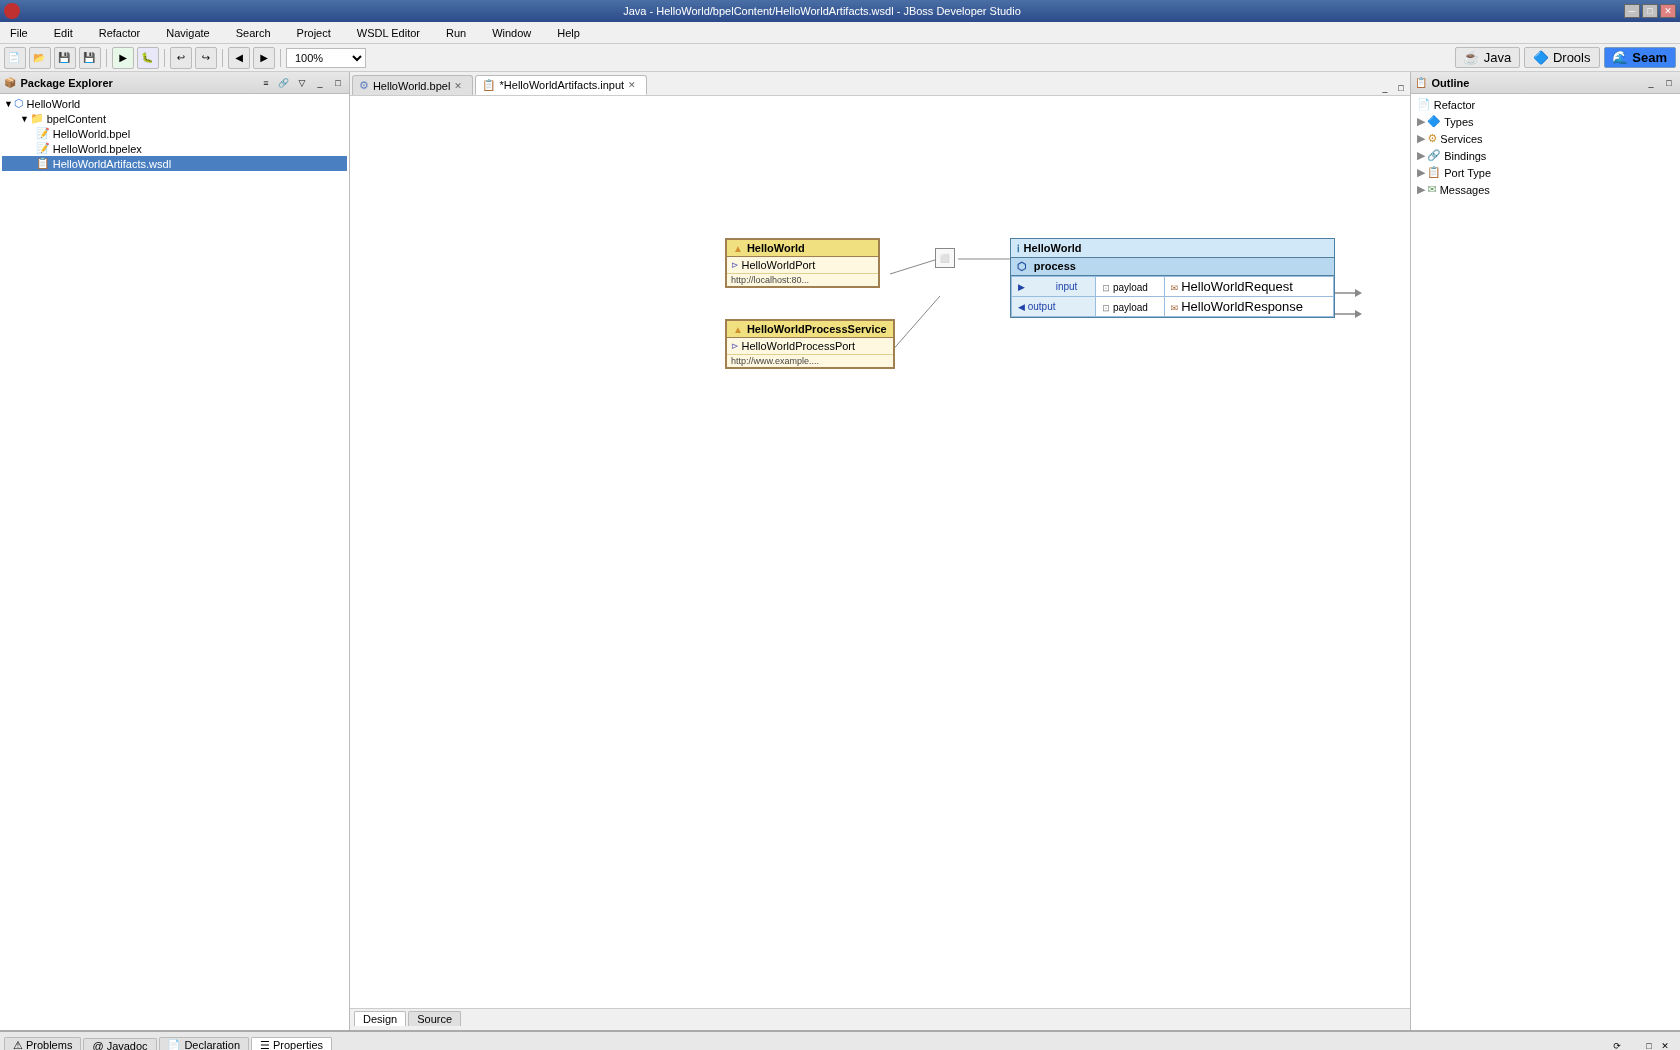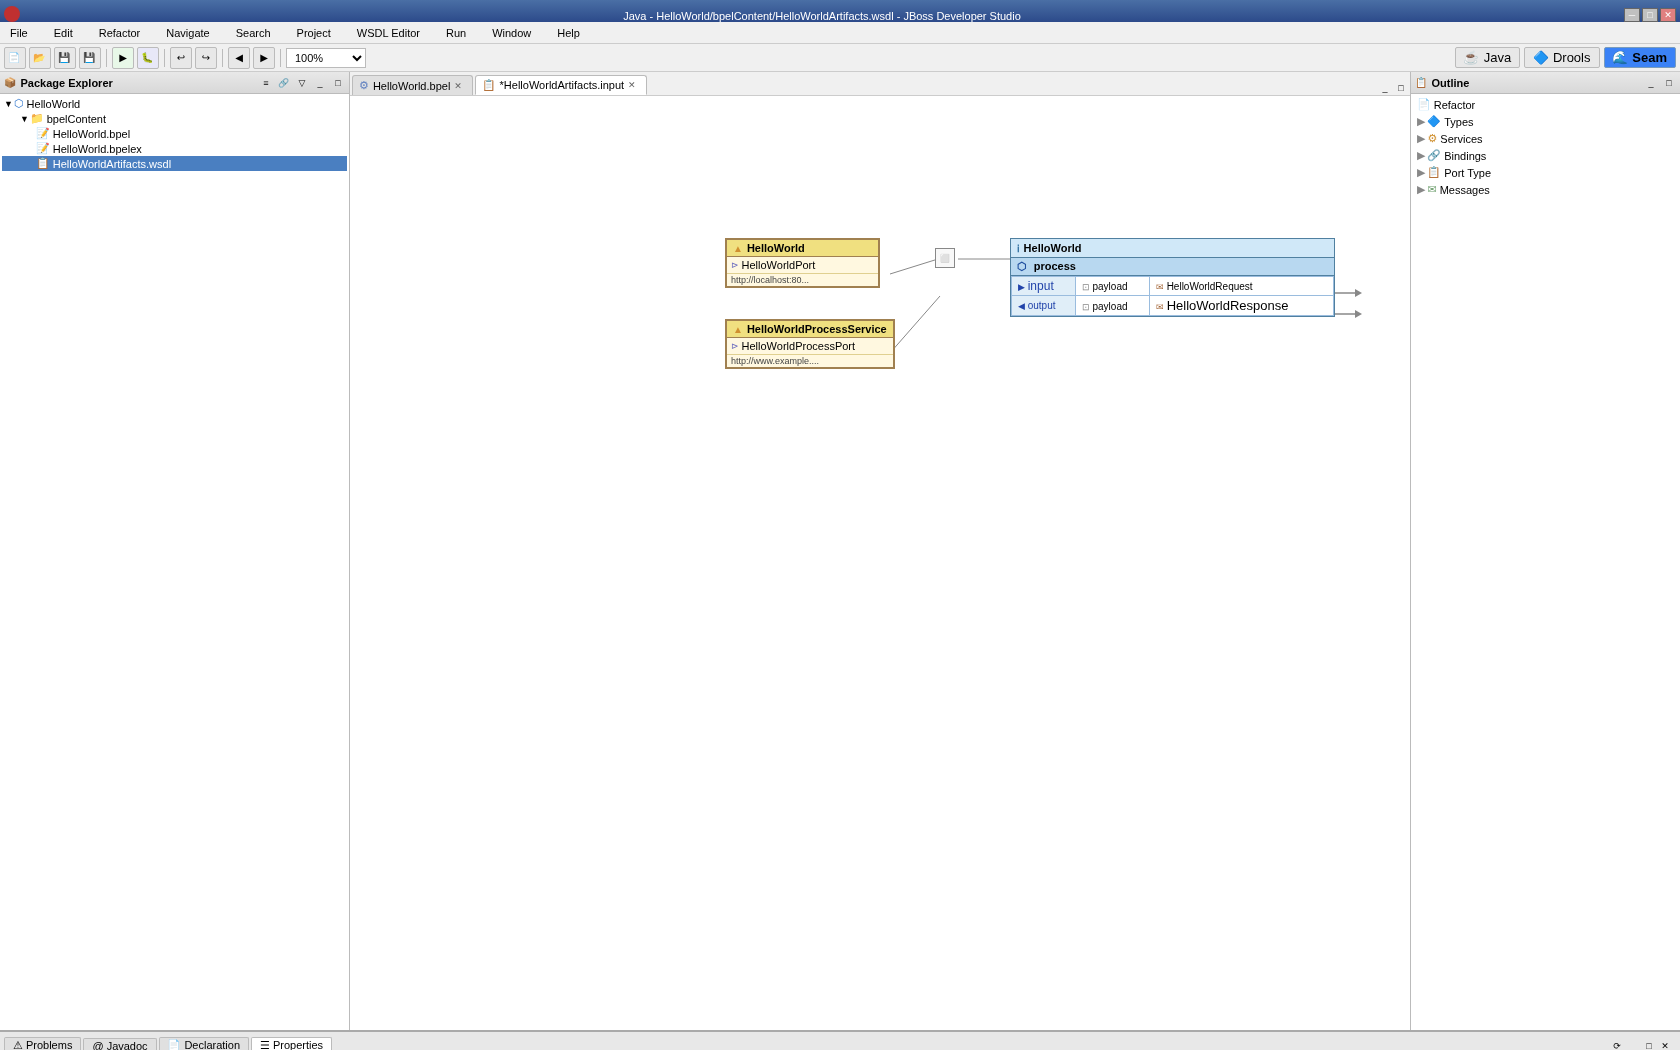--- a/index.html
+++ b/index.html
@@ -4,21 +4,21 @@
   <style>
     * { box-sizing: border-box; margin: 0; padding: 0; font-family: 'Segoe UI', Tahoma, sans-serif; font-size: 11px; }
     body { background: #d4d0c8; width: 1680px; height: 1050px; overflow: hidden; }
 
     
     #titlebar {
       background: linear-gradient(to bottom, #4a6fa5, #2c4a8a);
       color: white;
       height: 22px;
       display: flex;
-      align-items: flex-end;
+      align-items: center;
       justify-content: space-between;
       padding: 0 4px;
       font-size: 11px;
     }
     .titlebar-btn { width: 16px; height: 14px; background: #c0c0c0; border: 1px solid #666; font-size: 9px; cursor: pointer; display: flex; align-items: center; justify-content: center; }
 
     
     #menubar {
       background: #f0f0f0;
       height: 22px;
@@ -468,29 +468,29 @@
           <div class="wsdl-operation-row">
             <span style="color:#2050a0;margin-right:4px;">⬡</span>
             <span>process</span>
           </div>
 
           <table class="pt-grid" style="width:100%;border-collapse:collapse;">
             <tbody>
                 <tr>
               <td class="io-label" style="background:#e0eef8;border:1px solid #9abcde;padding:2px 6px;">
                 <span style="color:#2244aa;font-size:9px;">▶</span>
-                <span style="font-size:12px;">input</span>
+                <span style="font-size:10px;margin-left:28px;">input</span>
               </td>
               <td class="io-part" style="border:1px solid #9abcde;padding:2px 6px;">
                 <span style="font-size:9px;color:#888;">⊡</span>
                 <span style="font-size:10px;">payload</span>
               </td>
               <td class="io-msg" style="border:1px solid #9abcde;padding:2px 6px;">
                 <span style="font-size:9px;color:#a06030;">✉</span>
-                <span style="font-size:10px;">HelloWorldRequest</span>
+                <span style="font-size:13px;">HelloWorldRequest</span>
               </td>
             </tr>
             <tr>
               <td class="io-label" style="background:#e0eef8;border:1px solid #9abcde;padding:2px 6px;">
                 <span style="color:#2244aa;font-size:9px;">◀</span>
                 <span style="font-size:10px;">output</span>
               </td>
               <td class="io-part" style="border:1px solid #9abcde;padding:2px 6px;">
                 <span style="font-size:9px;color:#888;">⊡</span>
                 <span style="font-size:10px;">payload</span>
@@ -500,20 +500,24 @@
                 <span style="font-size:13px;">HelloWorldResponse</span>
               </td>
             </tr>
           </tbody>
             </table>
         </div>
 
       </div>
     </div>
 
+    <div id="editor-bottom-tabs">
+      <div class="bottom-tab active">Design</div>
+      <div class="bottom-tab">Source</div>
+    </div>
 
   </div>
 
   <div id="right-panel">
     <div class="panel-header">
       <span style="font-size:10px;">📋</span>
       <span class="panel-header-title">Outline</span>
       <div class="panel-header-btn">_</div>
       <div class="panel-header-btn">□</div>
     </div>

